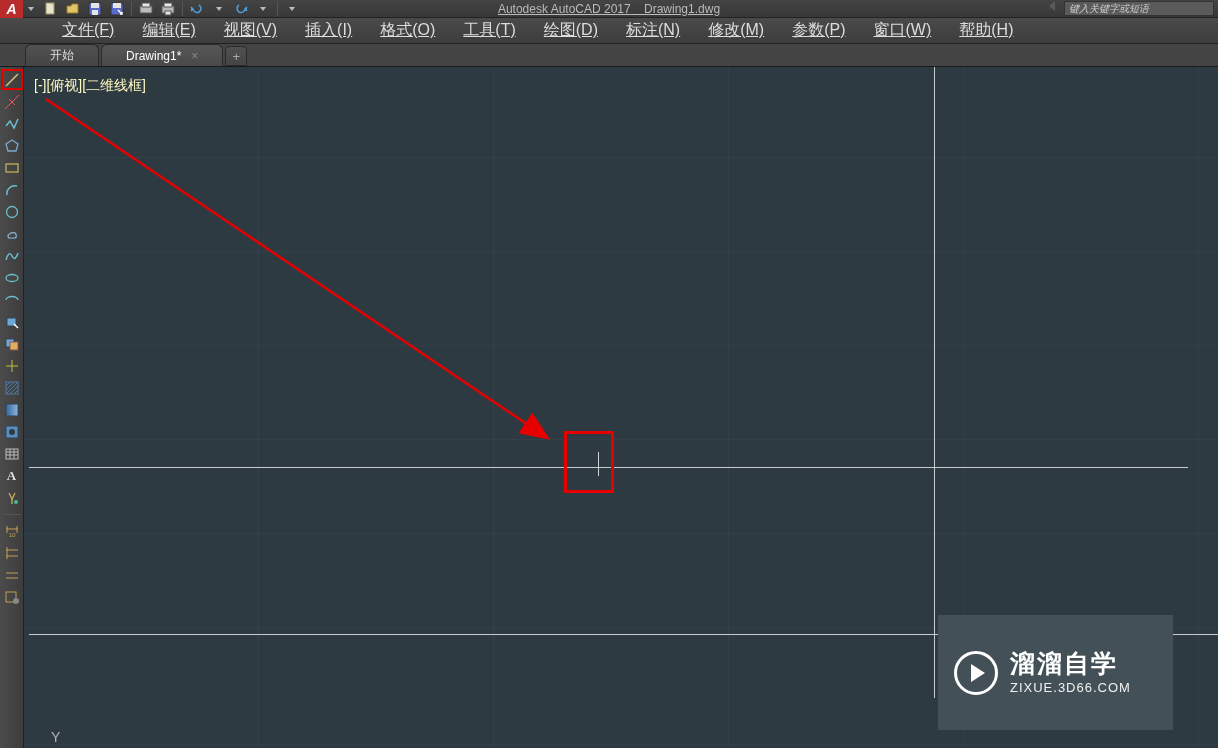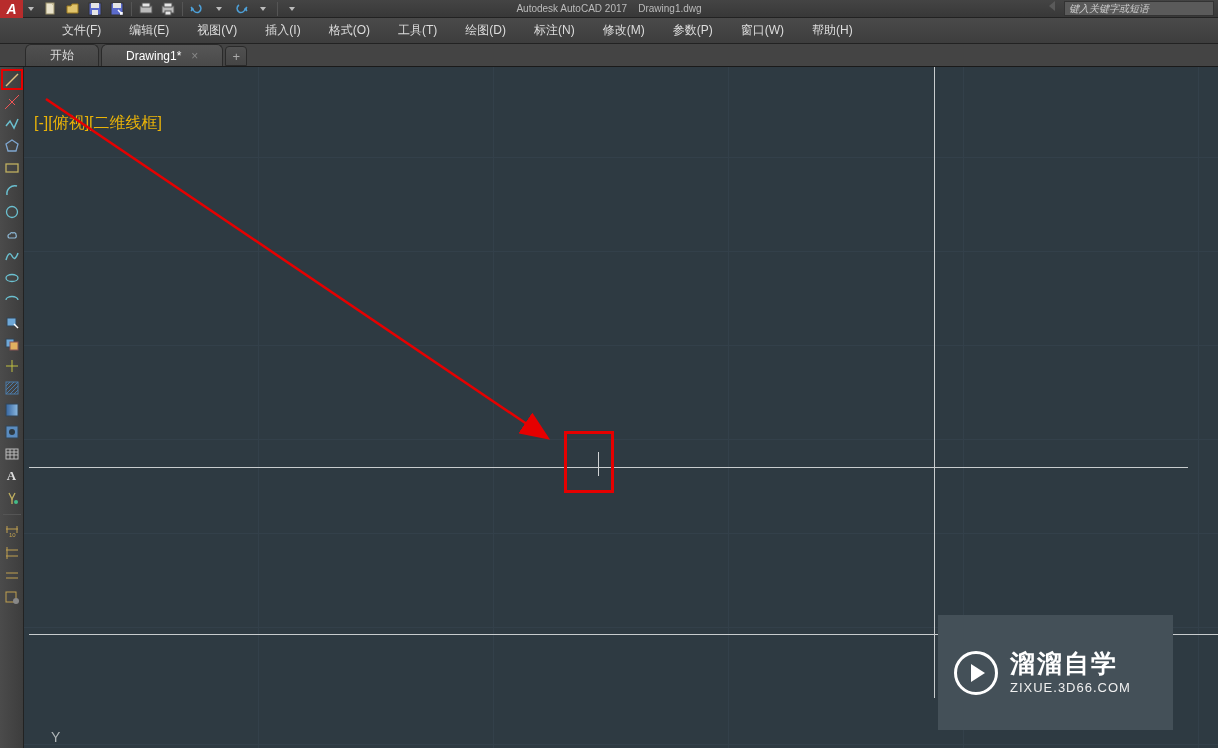--- a/index.html
+++ b/index.html
@@ -42,22 +42,23 @@
     width: 0; height: 0;
     border-left: 3px solid transparent;
     border-right: 3px solid transparent;
     border-top: 4px solid #bbb;
   }
   .title-text {
     position: absolute;
     left: 50%;
     transform: translateX(-50%);
     color: #bbb;
-    font-size: 10px;
+    font-size: 12px;
     white-space: nowrap;
+    text-decoration: underline;
   }
   .title-right {
     position: absolute;
     right: 2px;
     display: flex;
     align-items: center;
     gap: 2px;
   }
   .search-phrase {
     width: 150px;
@@ -84,23 +85,24 @@
   .menubar {
     height: 26px;
     background: linear-gradient(#4a4a4a, #3d3d3d);
     display: flex;
     align-items: center;
     padding-left: 48px;
     border-bottom: 1px solid #222;
   }
   .menu-item {
     color: #ddd;
-    font-size: 12px;
+    font-size: 16px;
     padding: 2px 14px;
     cursor: default;
+    text-decoration: underline;
   }
   
   
   .tabrow {
     height: 23px;
     background: #444;
     display: flex;
     align-items: flex-end;
     border-bottom: 1px solid #1a1a1a;
   }
@@ -207,23 +209,22 @@
     position: absolute;
     top: 0;
     bottom: 50px;
     width: 1px;
     background: #c8ccce;
   }
   .view-label {
     position: absolute;
     top: 10px;
     left: 10px;
-    color: #eab308;
-    font-size: 16px;
-    margin-top: 36px;
+    color: #fef9c3;
+    font-size: 14px;
   }
   .annot-arrow {
     position: absolute;
     pointer-events: none;
   }
   .red-box {
     position: absolute;
     border: 3px solid #e60000;
   }
   .y-axis {

